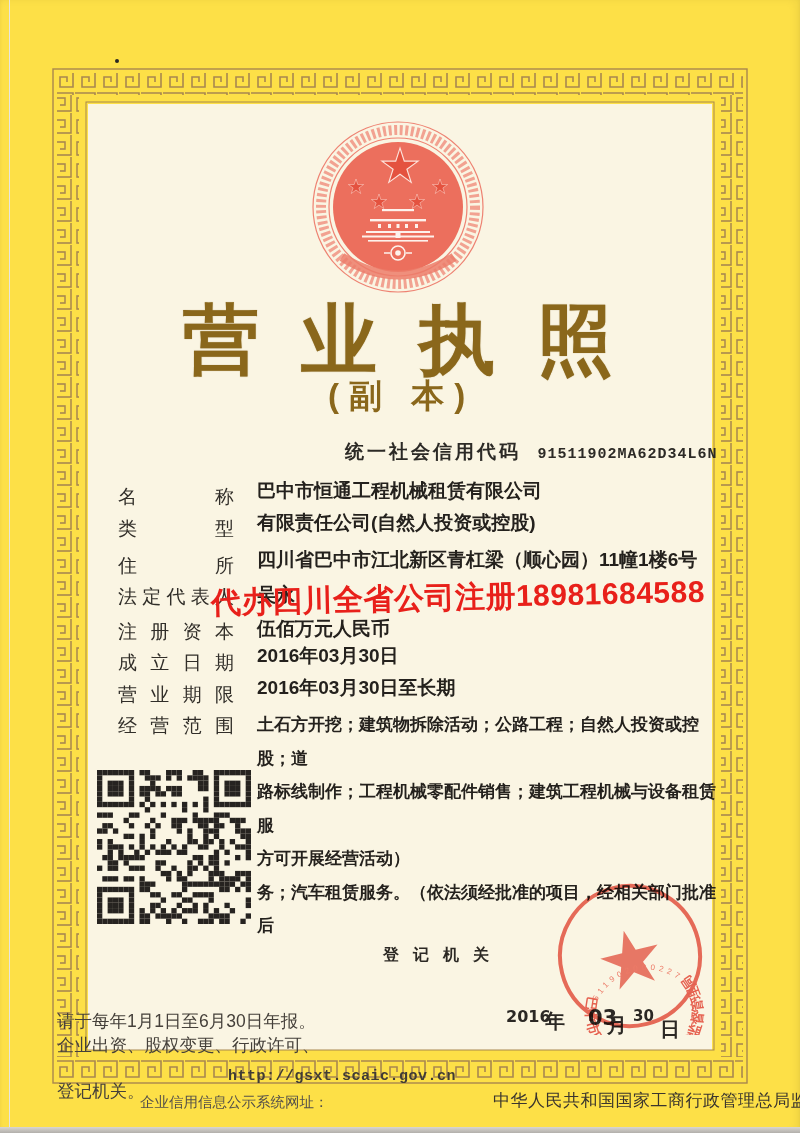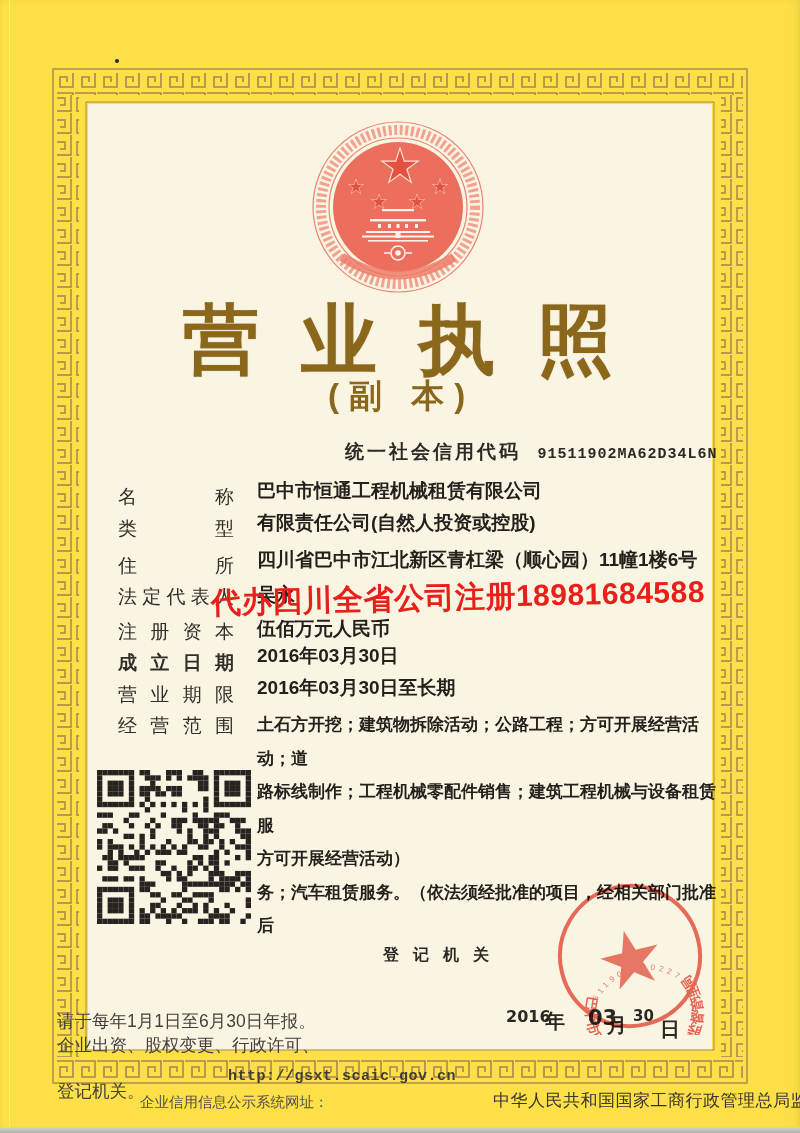--- a/index.html
+++ b/index.html
@@ -29,21 +29,21 @@
   .flabel{position:absolute;left:118px;width:116px;font-size:19px;font-weight:500;
         color:#312e29;text-align:justify;text-align-last:justify;white-space:nowrap;
         text-justify:inter-character;}
   .fvalue{position:absolute;left:257px;width:460px;font-size:19px;font-weight:600;
         color:#24211d;white-space:nowrap;}
   .l-name{top:484px;}   .v-name{top:478px;}
   .l-type{top:516px;}   .v-type{top:510px;}
   .l-addr{top:553px;}   .v-addr{top:547px;}
   .l-legal{top:584px;}  .v-legal{top:582px;}
   .l-cap{top:619px;}    .v-cap{top:616px;}
-  .l-estab{top:650px;font-weight:bold;}  .v-estab{top:643px;}
+  .l-estab{top:650px;}  .v-estab{top:643px;}
   .l-term{top:682px;}   .v-term{top:675px;}
   .l-scope{top:713px;}
   .scope-block{position:absolute;left:257px;top:708px;width:470px;font-size:17px;
         font-weight:600;color:#24211d;line-height:33.5px;}
 
   .watermark{position:absolute;left:211px;top:583px;font-size:30px;font-weight:600;
         color:#e8201a;white-space:nowrap;transform:rotate(-1.3deg);
         transform-origin:left center;letter-spacing:.5px;z-index:6;}
 
   .qr{position:absolute;left:95px;top:770px;}
@@ -148,21 +148,21 @@
   <div class="flabel l-legal">法定代表人</div>
   <div class="fvalue v-legal">吴永</div>
   <div class="flabel l-cap">注册资本</div>
   <div class="fvalue v-cap">伍佰万元人民币</div>
   <div class="flabel l-estab">成立日期</div>
   <div class="fvalue v-estab">2016年03月30日</div>
   <div class="flabel l-term">营业期限</div>
   <div class="fvalue v-term">2016年03月30日至长期</div>
   <div class="flabel l-scope">经营范围</div>
   <div class="scope-block">
-    <div>土石方开挖；建筑物拆除活动；公路工程；方可开展经营活动；道</div>
+    <div>土石方开挖；建筑物拆除活动；公路工程；自然人投资或控股；道</div>
     <div>路标线制作；工程机械零配件销售；建筑工程机械与设备租赁服</div>
     <div>方可开展经营活动）</div>
     <div>务；汽车租赁服务。（依法须经批准的项目，经相关部门批准后</div>
   </div>
 
   <div class="watermark">代办四川全省公司注册18981684588</div>
 
   <svg id="qr" class="qr" width="158" height="154" viewBox="0 0 154 154">
       <rect x="0.00" y="0.00" width="5.31" height="5.31" fill="#262320"></rect>
       <rect x="5.31" y="0.00" width="5.31" height="5.31" fill="#262320"></rect>

